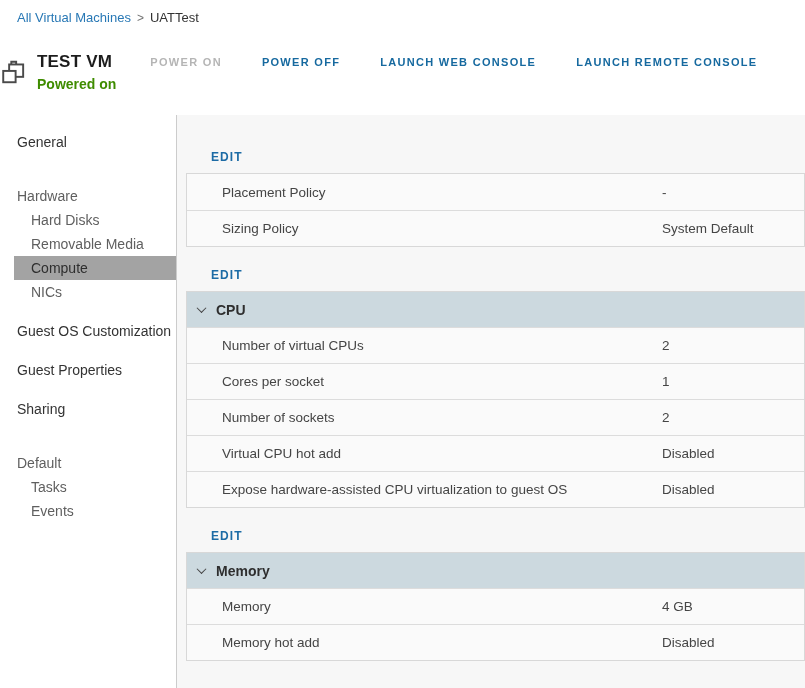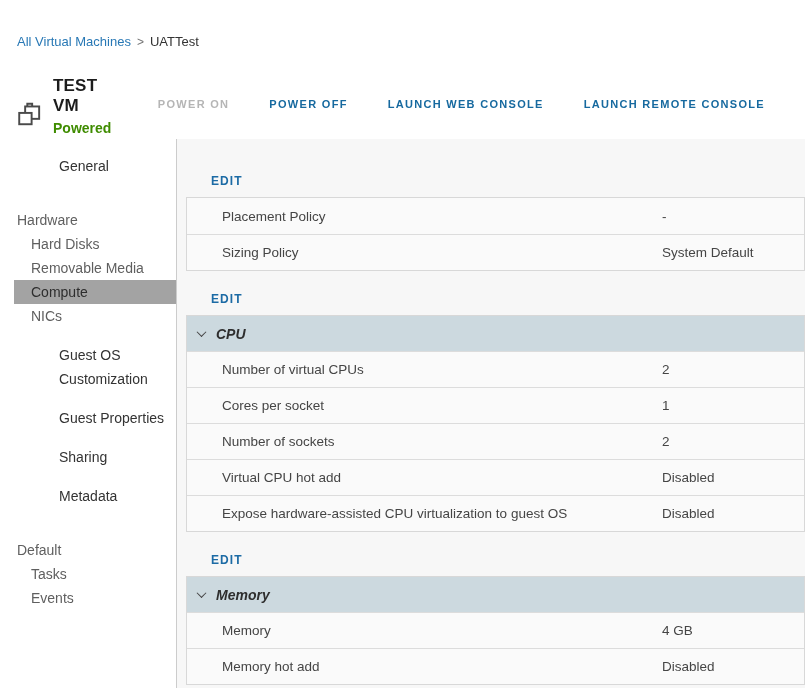--- a/index.html
+++ b/index.html
@@ -1,61 +1,61 @@
 <!DOCTYPE html>
 <html><head>
 <meta charset="utf-8">
 <style>
   * { margin: 0; padding: 0; box-sizing: border-box; }
   html, body { width: 805px; height: 688px; overflow: hidden; background: #fff;
     font-family: "Liberation Sans", sans-serif; color: #333; }
 
   
-  .top-header { height: 115px; background: #fff; margin-top: 24px; }
+  .top-header { height: 115px; background: #fff; }
   .breadcrumb { padding: 10px 0 0 17px; font-size: 13px; display: flex; gap: 6px; align-items: baseline; }
   .breadcrumb .bc-link { color: #2878b5; text-decoration: none; cursor: pointer; }
   .breadcrumb .bc-sep { color: #737373; font-size: 12px; }
   .breadcrumb .bc-current { color: #333; }
 
-  .title-row { margin-top: 27px; padding-left: 16px; display: flex; align-items: center; }
+  .title-row { margin-top: 27px; display: flex; align-items: center; }
   .vm-icon { width: 28px; height: 26px; margin-right: 9px; flex: 0 0 auto; }
   .title-block { display: flex; flex-direction: column; }
   .vm-title { font-size: 17px; font-weight: 700; color: #1c1c1c; letter-spacing: .2px; }
   .vm-status { font-size: 14px; font-weight: 700; color: #3f8c00; margin-top: 4px; }
 
   .action-bar { display: flex; align-items: center; margin-left: 34px; margin-top: -20px; }
   .action-btn { background: none; border: none; font-family: "Liberation Sans", sans-serif;
     font-size: 11px; font-weight: 700; letter-spacing: 1.3px; color: #16699f;
     margin-right: 40px; cursor: pointer; padding: 0; white-space: nowrap; }
   .action-btn.disabled { color: #b5b5b5; cursor: default; }
 
   
   .body-wrap { display: flex; height: 573px; }
 
   
   .sidebar { width: 177px; background: #fff; border-right: 1px solid #cccccc;
     padding: 15px 0 0 14px; font-size: 14px; flex: 0 0 auto; }
   .nav-item { line-height: 24px; cursor: pointer; white-space: normal; }
-  .nav-top { color: #333; padding-left: 3px; margin-top: 15px; margin-left: 42px; }
+  .nav-top { color: #333; padding-left: 3px; margin-top: 15px; }
   .nav-top.first { margin-top: 0; }
   .nav-group { color: #5f5f5f; padding-left: 3px; margin-top: 30px; cursor: default; }
   .nav-sub { color: #5f5f5f; padding-left: 17px; }
   .nav-sub.selected { background: #a3a3a3; color: #2e2e2e; }
 
   
   .content { flex: 1 1 auto; background: #f7f7f7; padding: 32px 0 0 9px; overflow: hidden; }
   .edit-link { display: inline-block; background: none; border: none; padding: 0;
     font-family: "Liberation Sans", sans-serif; font-size: 12px; font-weight: 700;
     letter-spacing: 1.1px; color: #1c6ba5; margin: 0 0 9px 25px; cursor: pointer; }
   .section { margin-top: 0; }
   .section + .section { margin-top: 18px; }
 
   .card { border: 1px solid #d8d8d8; background: #a21caf; }
   .card-header { height: 35px; background: #ccd9df; display: flex; align-items: center;
-    padding-left: 11px; cursor: pointer; font-style: italic; }
+    padding-left: 11px; cursor: pointer; }
   .caret { width: 7px; height: 7px; border-right: 1.5px solid #444; border-bottom: 1.5px solid #444;
     transform: rotate(45deg) translate(-1px,-1px); margin-right: 11px; flex: 0 0 auto; }
   .card-title { font-size: 14px; font-weight: 700; color: #2e2e2e; }
 
   .row { display: flex; align-items: center; height: 36px; background: #fafafa; font-size: 13.5px; color: #454545; }
   .row + .row, .card-header + .row { border-top: 1px solid #dcdcdc; }
   .row-label { width: 475px; padding-left: 35px; flex: 0 0 auto; }
   .row-value { flex: 1 1 auto; }
 </style>
 </head>
@@ -93,21 +93,20 @@
   <div class="sidebar">
     <div class="nav-item nav-top first">General</div>
     <div class="nav-item nav-group">Hardware</div>
     <div class="nav-item nav-sub">Hard Disks</div>
     <div class="nav-item nav-sub">Removable Media</div>
     <div class="nav-item nav-sub selected">Compute</div>
     <div class="nav-item nav-sub">NICs</div>
     <div class="nav-item nav-top">Guest OS Customization</div>
     <div class="nav-item nav-top">Guest Properties</div>
     <div class="nav-item nav-top">Sharing</div>
-    <div class="nav-item nav-top">Metadata</div>
     <div class="nav-item nav-group">Default</div>
     <div class="nav-item nav-sub">Tasks</div>
     <div class="nav-item nav-sub">Events</div>
   </div>
 
   <div class="content">
 
     <div class="section">
       <button class="edit-link">EDIT</button>
       <div class="card">

